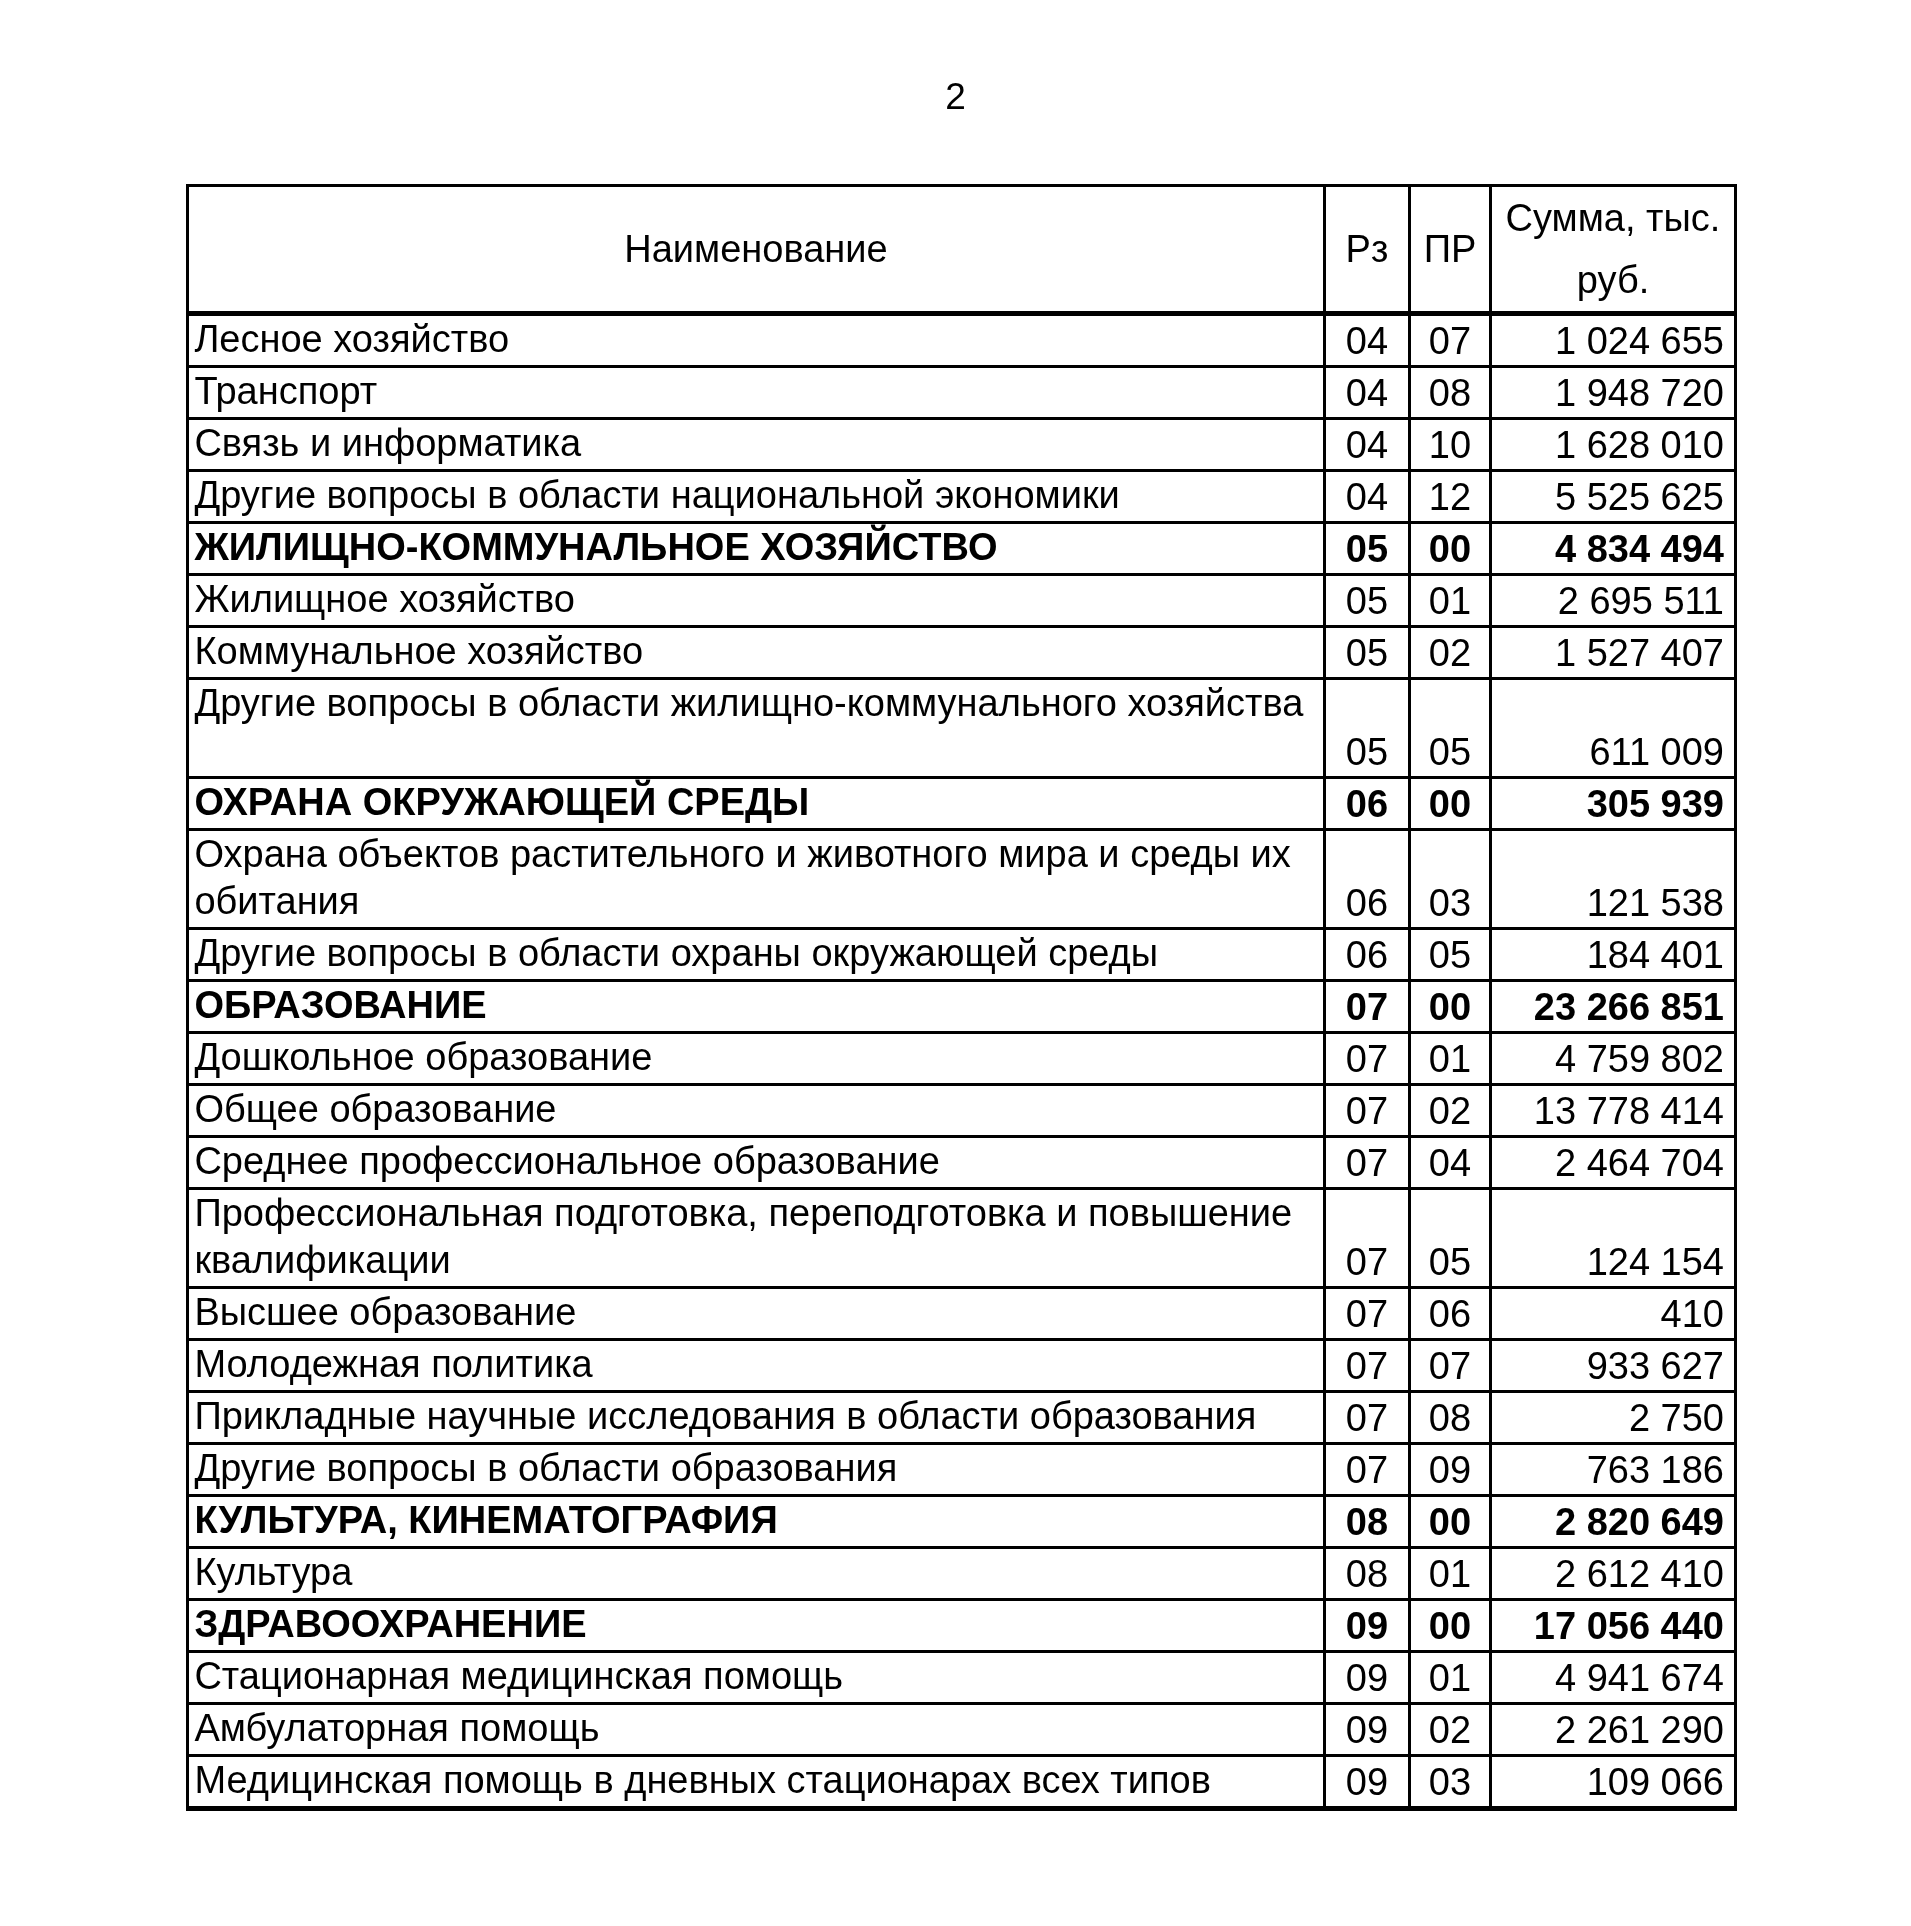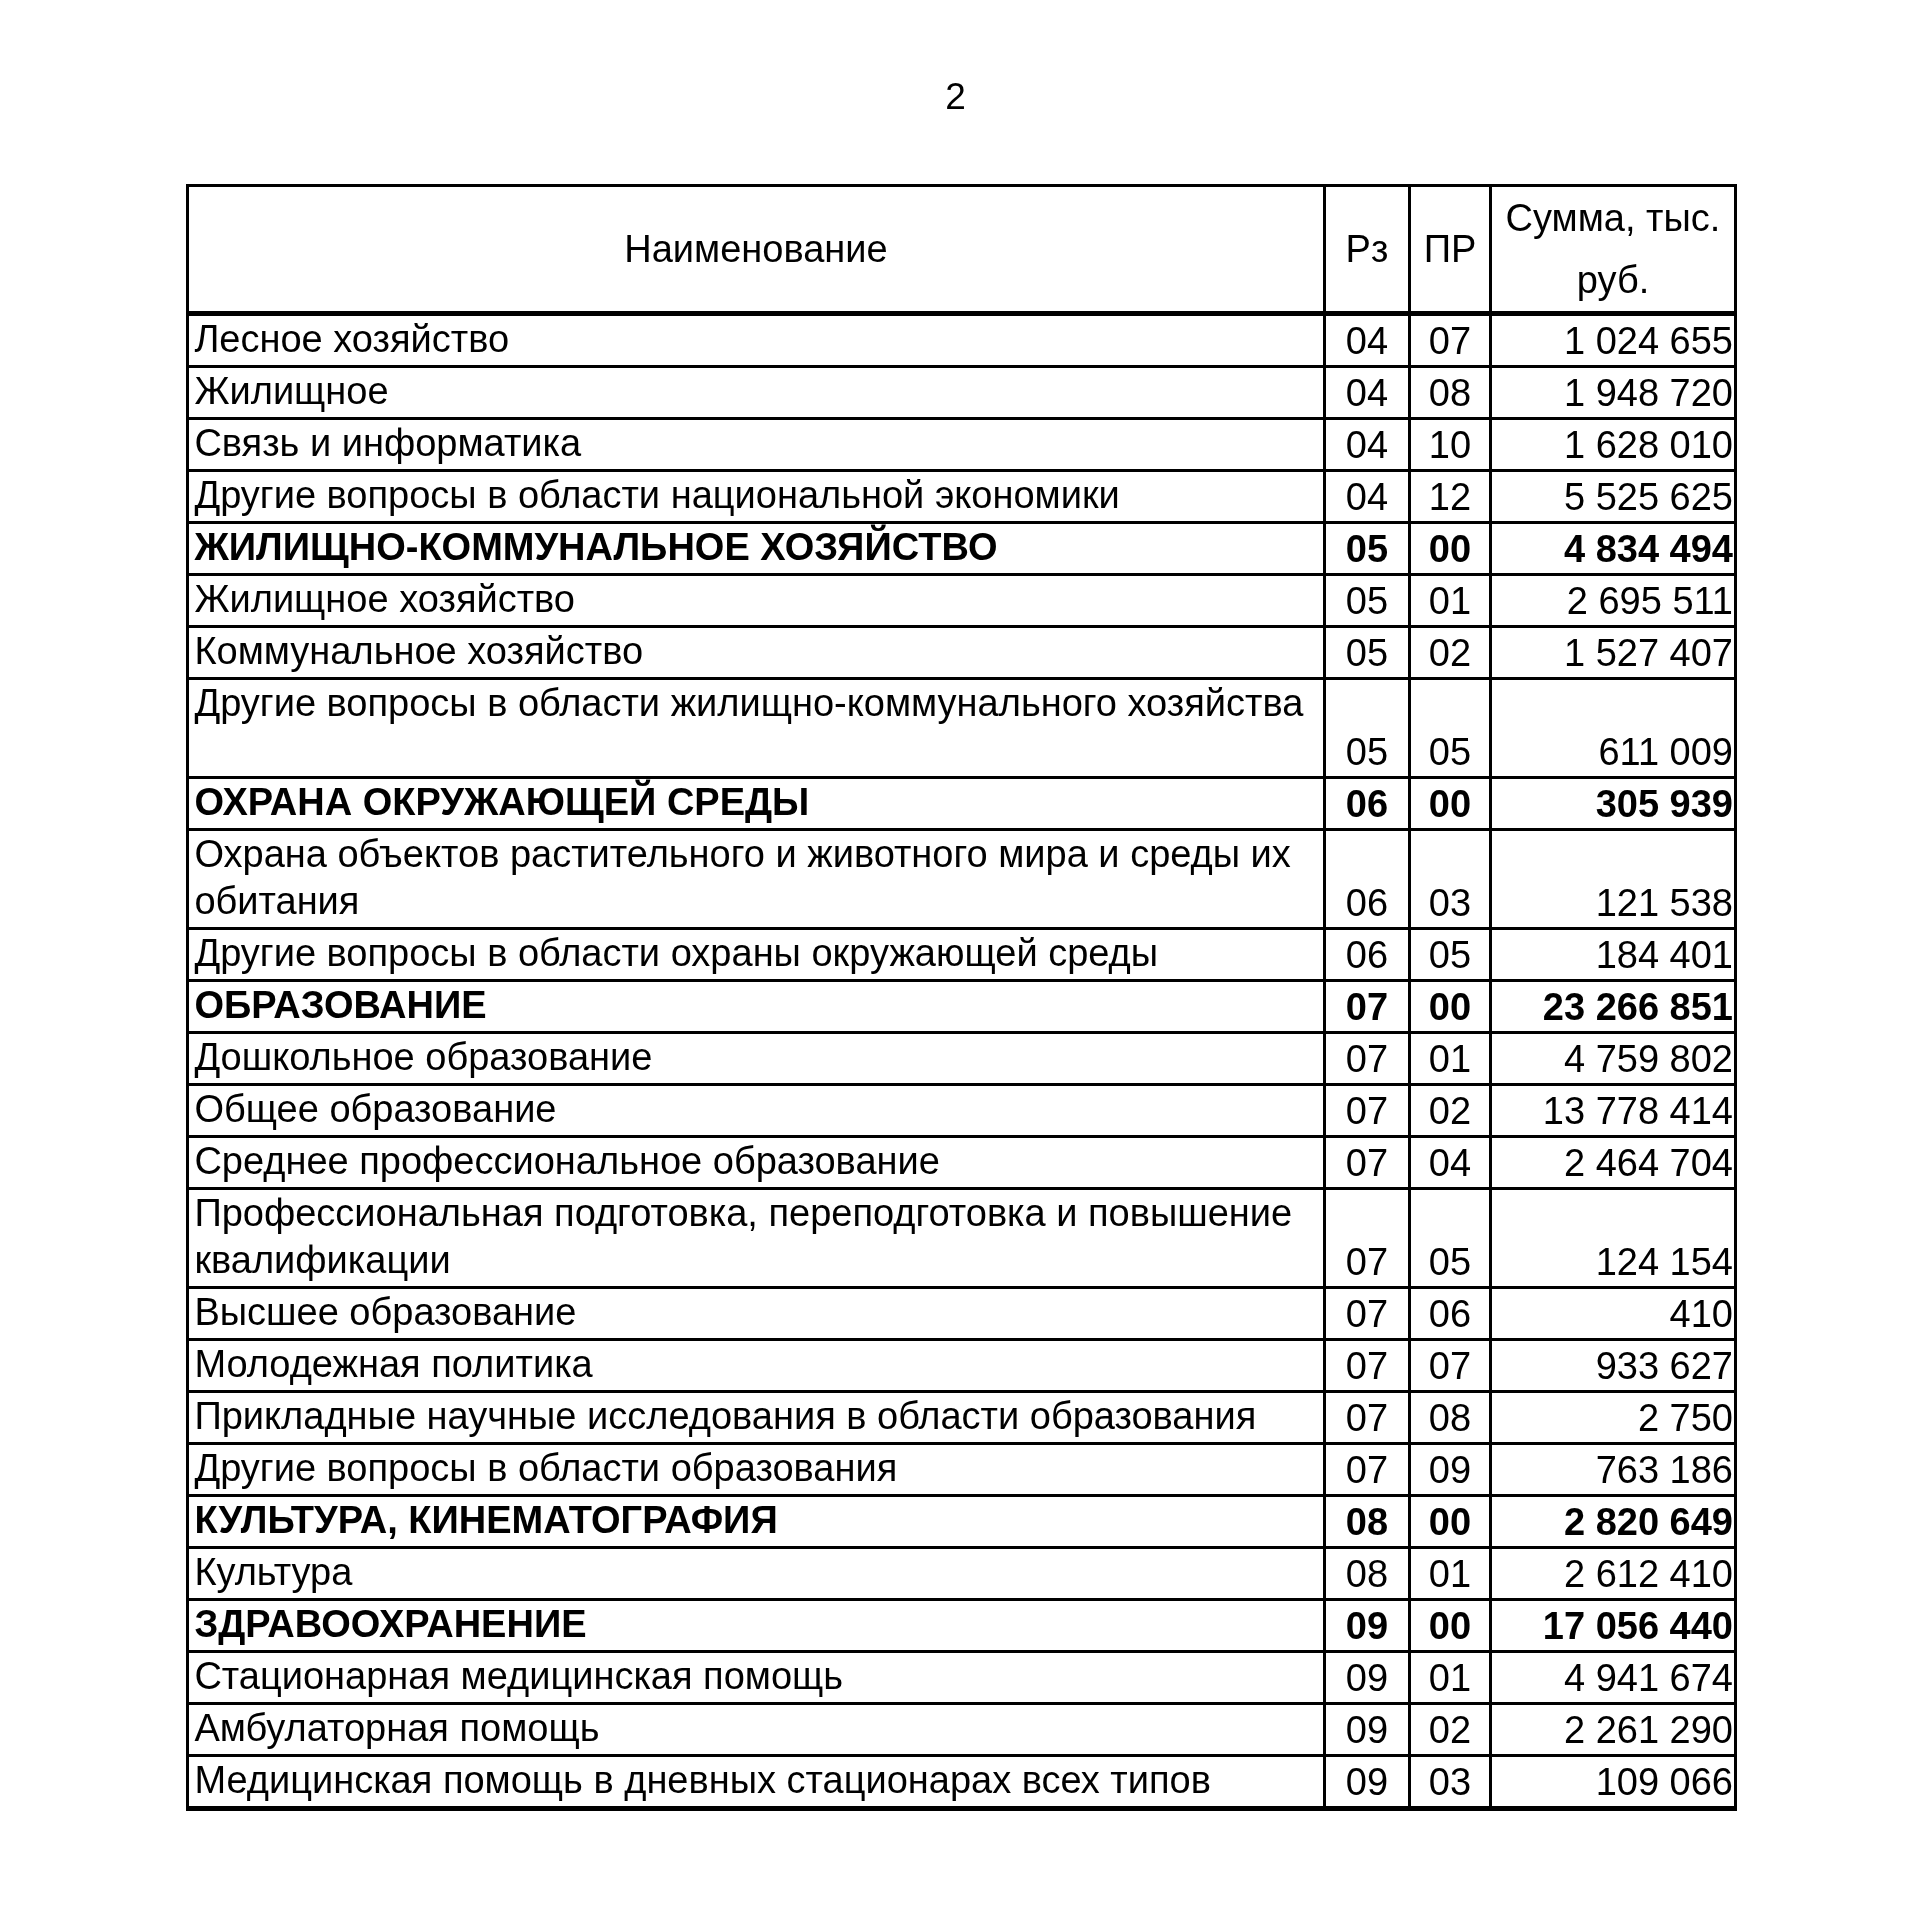--- a/index.html
+++ b/index.html
@@ -14,21 +14,21 @@
   table.budget col.c-pr { width:81px; }
   table.budget col.c-sum { width:245px; }
   table.budget th, table.budget td { border:3.5px solid #000; padding:0 3.9px;
        font-size:38px; line-height:47px; font-weight:normal; overflow:hidden;
        white-space:nowrap; }
   table.budget th { text-align:center; vertical-align:middle; height:113px; border-bottom-width:5.4px; }
   table.budget th.sum-head { white-space:normal; line-height:62px; }
   table.budget td { vertical-align:bottom; height:49px; }
   table.budget td.name { vertical-align:top; white-space:normal; padding-left:5.4px; }
   table.budget td.code { text-align:center; padding:0; }
-  table.budget td.sum { text-align:right; padding-right:1px; }
+  table.budget td.sum { text-align:right; padding-right:10px; }
   table.budget tr.section td { font-weight:bold; }
   table.budget tr.double td { height:96px; }
   table.budget tr.first-row td { border-top-width:5.4px; }
   table.budget tr:last-child td { border-bottom-width:5.4px; }
 </style>
 </head>
 <body>
 
 <div class="page-num">2</div>
 
@@ -48,21 +48,21 @@
     </tr>
   </thead>
   <tbody id="rows">
       <tr class="first-row">
         <td class="name">Лесное хозяйство</td>
         <td class="code">04</td>
         <td class="code">07</td>
         <td class="sum">1 024 655</td>
       </tr>
       <tr>
-        <td class="name">Жилищное</td>
+        <td class="name">Транспорт</td>
         <td class="code">04</td>
         <td class="code">08</td>
         <td class="sum">1 948 720</td>
       </tr>
       <tr>
         <td class="name">Связь и информатика</td>
         <td class="code">04</td>
         <td class="code">10</td>
         <td class="sum">1 628 010</td>
       </tr>

